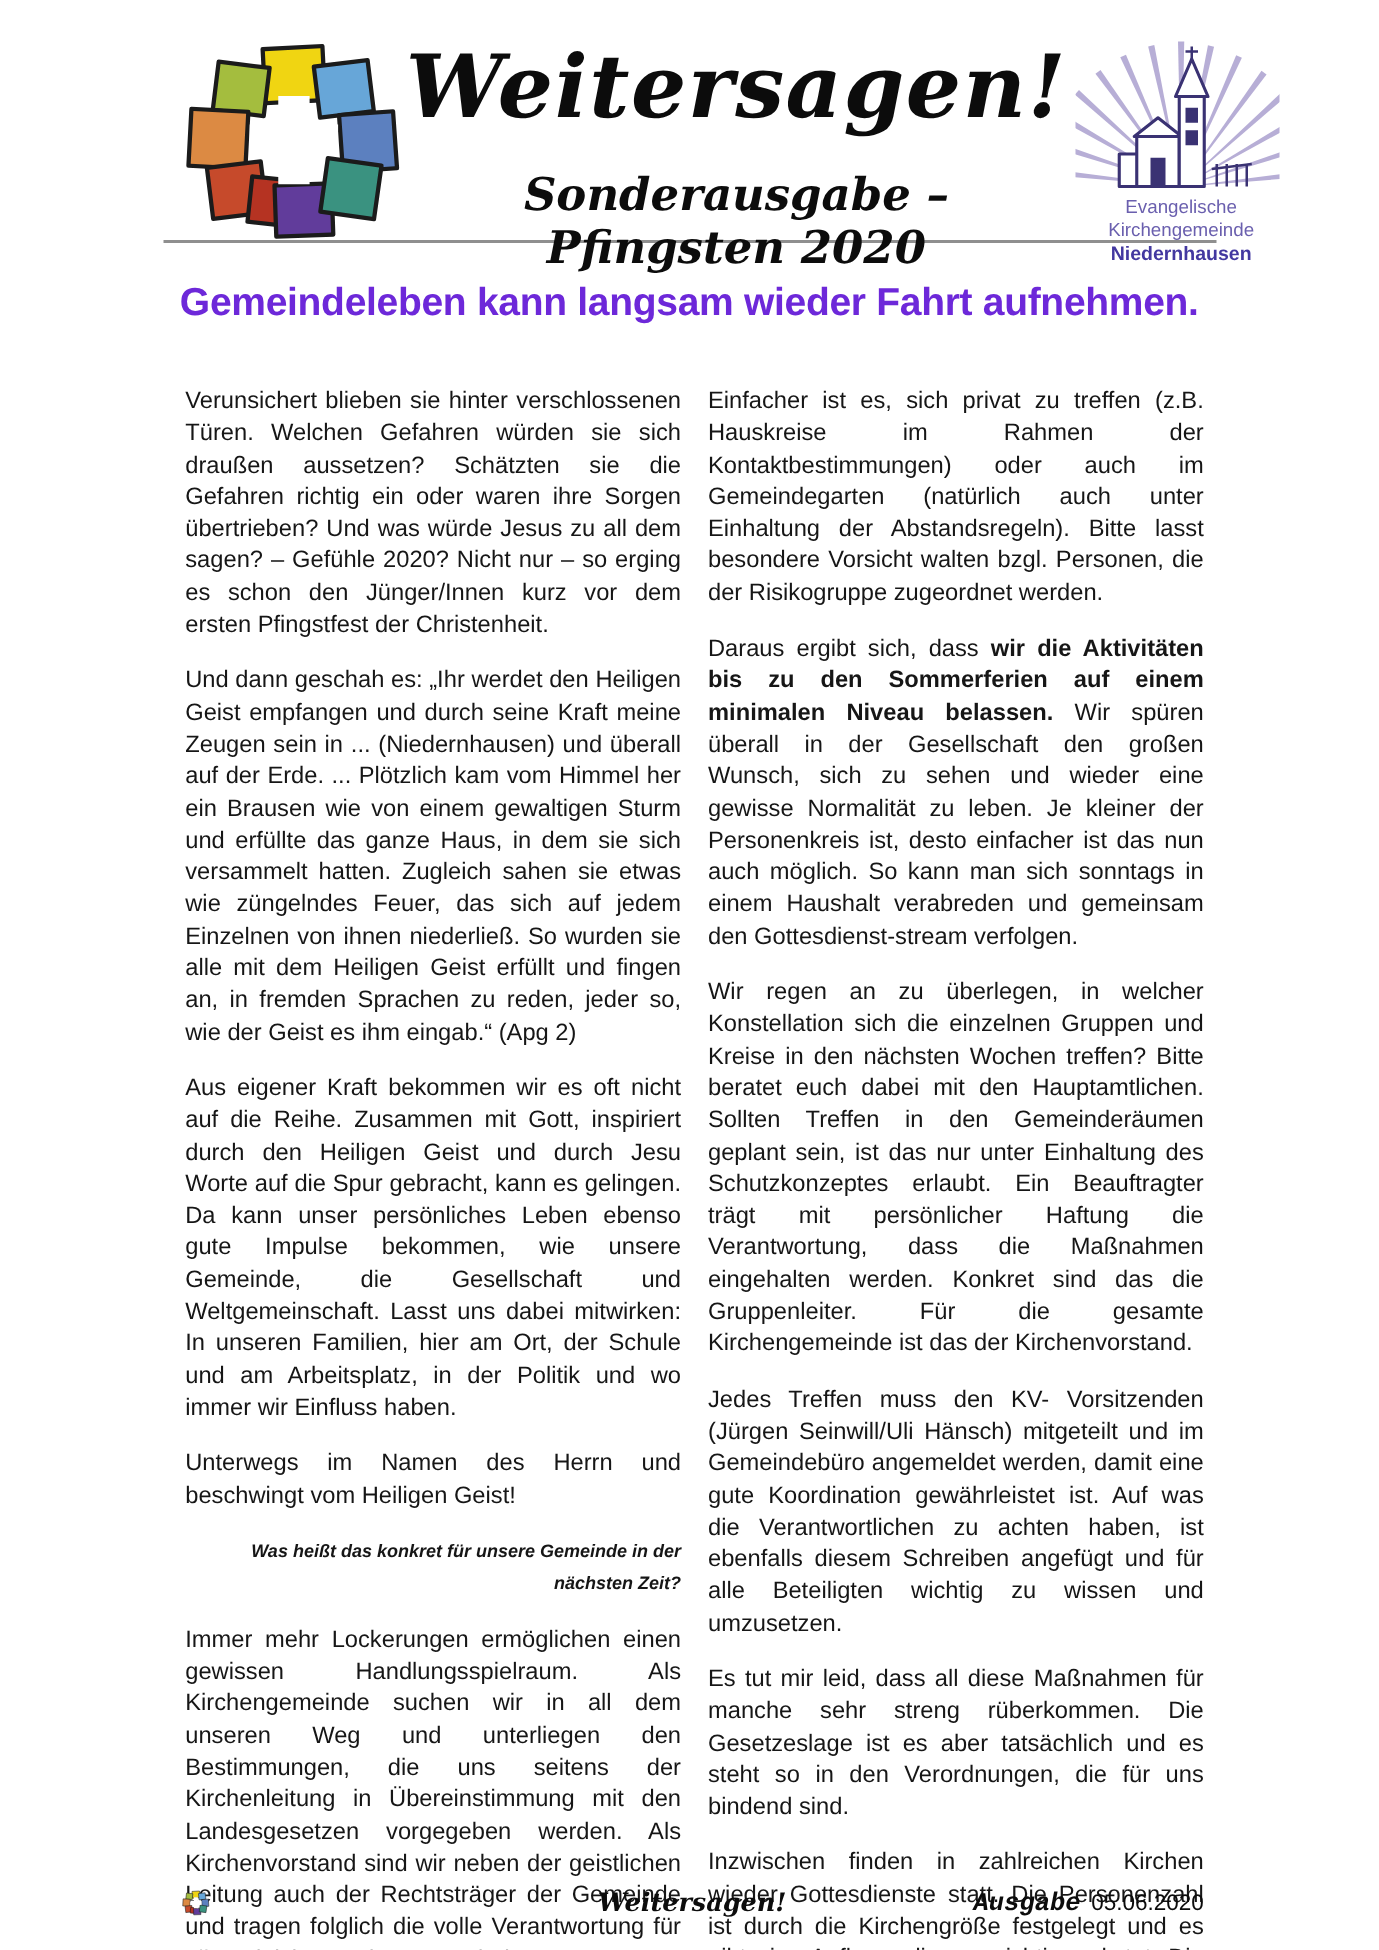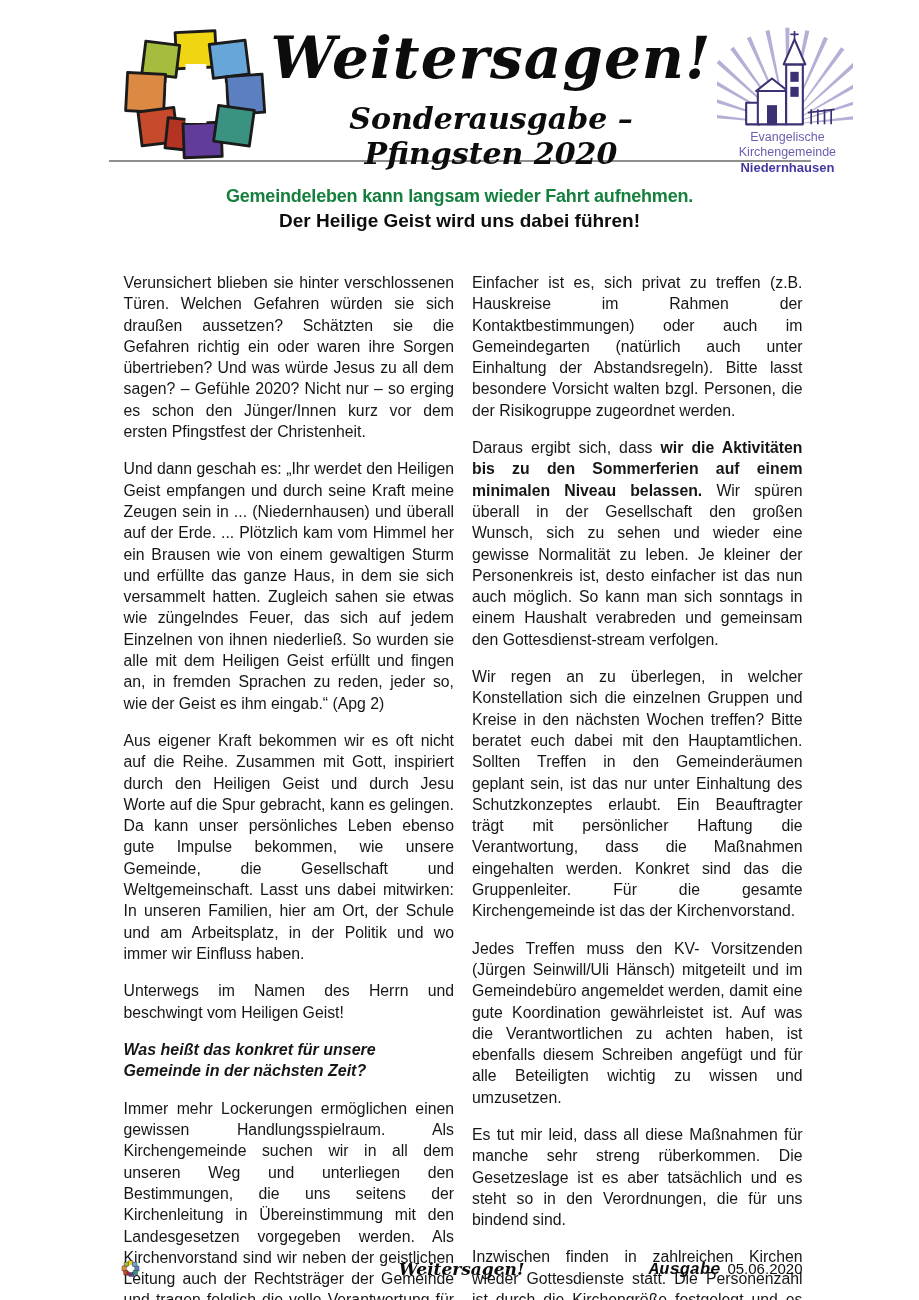--- a/index.html
+++ b/index.html
@@ -23,53 +23,53 @@
   .masthead { flex:1 1 auto; text-align:center; padding-top:2px; }
   .masthead-title {
     font-family:"DejaVu Serif", serif;
     font-style:italic; font-weight:bold;
     font-size:58px; line-height:1.05;
     color:#0c0c0c; letter-spacing:1px;
   }
   .masthead-sub {
     font-family:"DejaVu Serif", serif;
     font-style:italic; font-weight:bold;
-    font-size:30px; margin-top:12px; color:#0c0c0c;
+    font-size:30px; margin-top:24px; color:#0c0c0c;
   }
   .org-logo { width:152px; flex:0 0 152px; text-align:center; }
   .org-line { font-size:12.5px; line-height:1.2; color:#6a5fae; }
   .org-line.bold { font-weight:bold; color:#4338a0; font-size:13px; }
   .rule { margin:0 42px; border-top:2px solid #8f8f8f; }
   
   .headline {
     margin-top:24px; text-align:center;
-    font-size:18px; font-weight:bold; color:#15803d;
+    font-size:26px; font-weight:bold; color:#6d28d9;
     letter-spacing:-0.2px;
   }
   .subheadline {
     text-align:center; font-size:19px; font-weight:bold;
     margin-top:3px; color:#0d0d0d;
   }
   
   .columns {
     display:flex; gap:18px;
     padding:0 50px 0 57px;
     margin-top:24px;
   }
   .col { flex:1 1 0; min-width:0; }
   .col p {
     font-size:15.8px; line-height:21.3px;
     text-align:justify; margin:16px 0 11px 0;
     hyphens:auto; -webkit-hyphens:auto;
   }
   .col p .b { font-weight:bold; }
   .col h3 {
-    font-size:16px; line-height:21.5px;
+    font-size:12px; line-height:21.5px;
     font-style:italic; font-weight:bold;
-    margin:16px 0 11px 0; text-align:left;
+    margin:16px 0 11px 0; text-align:right;
   }
   
   .footer {
     position:absolute; left:54px; right:50px; bottom:18px;
     height:26px; display:flex; align-items:center;
   }
   .footer-center {
     position:absolute; left:50%; transform:translateX(-50%);
     font-family:"DejaVu Serif", serif; font-style:italic; font-weight:bold;
     font-size:17px; color:#0c0c0c;
@@ -149,21 +149,20 @@
       </svg>
       <div class="org-line">Evangelische</div>
       <div class="org-line">Kirchengemeinde</div>
       <div class="org-line bold">Niedernhausen</div>
     </div>
   </div>
 
   <div class="rule"></div>
 
   <div class="headline">Gemeindeleben kann langsam wieder Fahrt aufnehmen.</div>
-  <div class="subheadline">Der Heilige Geist wird uns dabei führen!</div>
 
   <div class="columns">
     <div class="col">
         <p><span>Verunsichert blieben sie hinter verschlossenen Türen. Welchen Gefahren würden sie sich draußen aussetzen? Schätzten sie die Gefahren richtig ein oder waren ihre Sorgen übertrieben? Und was würde Jesus zu all dem sagen? – Gefühle 2020? Nicht nur – so erging es schon den Jünger/Innen kurz vor dem ersten Pfingstfest der Christenheit.</span></p>
         <p><span>Und dann geschah es: „Ihr werdet den Heiligen Geist empfangen und durch seine Kraft meine Zeugen sein in ... (Niedernhausen) und überall auf der Erde. ...  Plötzlich kam vom Himmel her ein Brausen wie von einem gewaltigen Sturm und erfüllte das ganze Haus, in dem sie sich versammelt hatten. Zugleich sahen sie etwas wie züngelndes Feuer, das sich auf jedem Einzelnen von ihnen niederließ. So wurden sie alle mit dem Heiligen Geist erfüllt und fingen an, in fremden Sprachen zu reden, jeder so, wie der Geist es ihm eingab.“ (Apg 2)</span></p>
         <p><span>Aus eigener Kraft bekommen wir es oft nicht auf die Reihe. Zusammen mit Gott, inspiriert durch den Heiligen Geist und durch Jesu Worte auf die Spur gebracht, kann es gelingen. Da kann unser persönliches Leben ebenso gute Impulse bekommen, wie unsere Gemeinde, die Gesellschaft und Weltgemeinschaft. Lasst uns dabei mitwirken: In unseren Familien, hier am Ort, der Schule und am Arbeitsplatz, in der Politik und wo immer wir Einfluss haben.</span></p>
         <p><span>Unterwegs im Namen des Herrn und beschwingt vom Heiligen Geist!</span></p>
         <h3>Was heißt das konkret für unsere Gemeinde in der nächsten Zeit?</h3>
         <p><span>Immer mehr Lockerungen ermöglichen einen gewissen Handlungsspielraum. Als Kirchengemeinde suchen wir in all dem unseren Weg und unterliegen den Bestimmungen, die uns seitens der Kirchenleitung in Übereinstimmung mit den Landesgesetzen vorgegeben werden. Als Kirchenvorstand sind wir neben der geistlichen Leitung auch der Rechtsträger der Gemeinde und tragen folglich die volle Verantwortung für alle Aktivitäten im Gemeindezentrum. Was einzelne im persönlichen Umfeld als Lockerung leben, ist deshalb nicht unbedingt in der Gemeinde möglich. Deshalb müssen wir darauf bestehen, dass sich alle an die Maßnahmen halten, die innerhalb der Gemeinde vorgeschrieben sind, unabhängig davon, ob sie das persönlich einsehen oder nicht.</span></p>
         <p><span>Wie das „</span><span class="b">Schutzkonzept</span><span>“ für die Kirche und das Gemeinde-Zentrum aussieht, ist am Ende dieses Schreibens übersichtlich dargestellt. </span></p>

